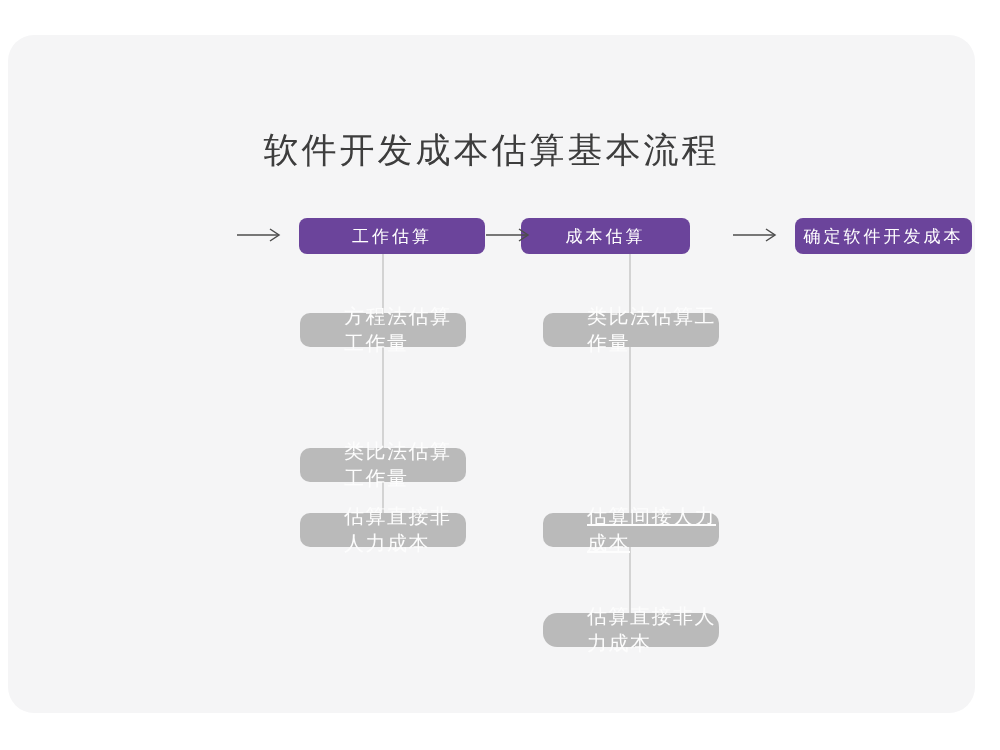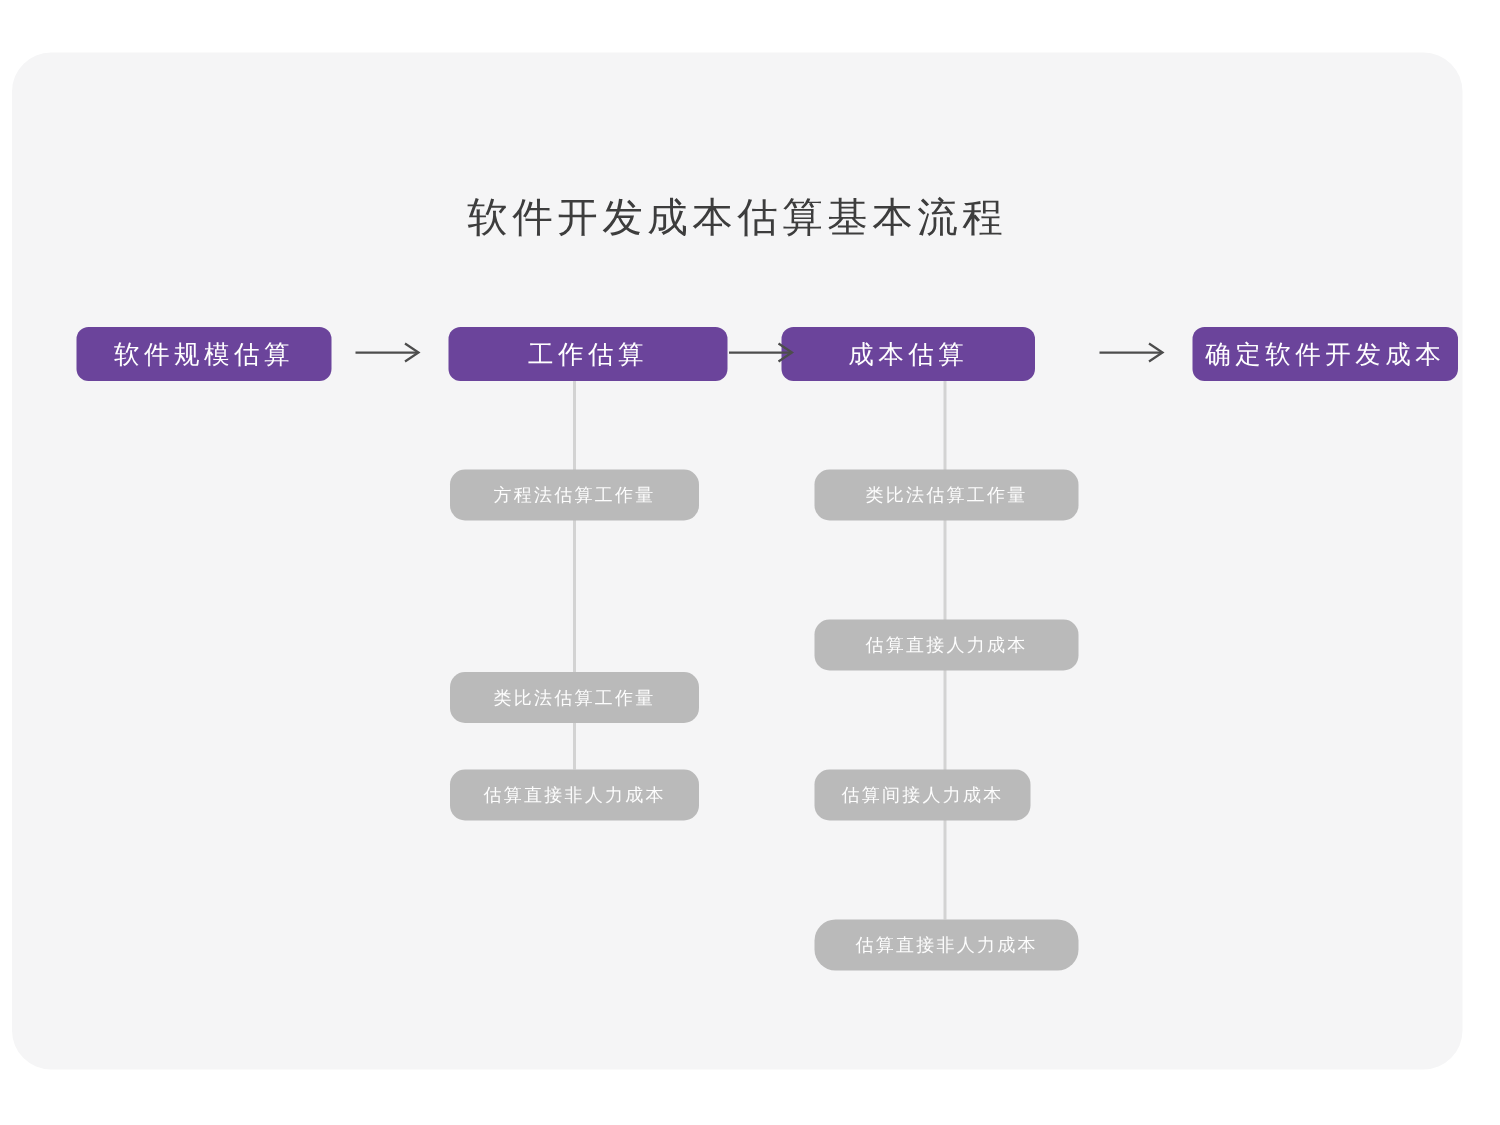--- a/index.html
+++ b/index.html
@@ -24,21 +24,21 @@
     background: var(--color-card-background, #f5f5f6);
     border-radius: 26px;
   }
   .diagram-title {
     position: absolute;
     left: 0;
     top: 92px;
     width: 100%;
     margin: 0;
     text-align: center;
-    font-size: 27px;
+    font-size: 35px;
     font-weight: 400;
     letter-spacing: 3px;
     color: var(--color-title-text, #3d3d3d);
   }
   .pbox {
     position: absolute;
     top: 183px;
     height: 36px;
     background: var(--color-primary, #6b449b);
     border-radius: 8px;
@@ -50,27 +50,28 @@
     justify-content: center;
     box-sizing: border-box;
     z-index: 3;
   }
   .gbox {
     position: absolute;
     height: 34px;
     background: var(--color-sub-box, #bababa);
     border-radius: 10px;
     color: var(--color-sub-box-text, #fdfdfd);
-    font-size: 12px;
+    font-size: 20px;
     letter-spacing: 1.5px;
     display: flex;
     align-items: center;
     justify-content: center;
     box-sizing: border-box;
     z-index: 2;
+    padding-left: 44px;
   }
   .connector {
     position: absolute;
     width: 2px;
     background: var(--color-connector, #d3d3d3);
     z-index: 1;
   }
   .arrow {
     position: absolute;
     top: 190px;
@@ -84,21 +85,20 @@
 <body>
 
 <div class="stage">
   <div class="card">
 
     <h1 class="diagram-title">软件开发成本估算基本流程</h1>
 
     <div class="connector" style="left:374px; top:219px; height:259px;"></div>
     <div class="connector" style="left:621px; top:219px; height:359px;"></div>
 
-    <div class="pbox" style="left:43px; width:170px;">软件规模估算</div>
 
     <div class="pbox" style="left:291px; width:186px;">工作估算</div>
 
     <div class="pbox" style="left:513px; width:169px;">成本估算</div>
 
     <div class="pbox" style="left:787px; width:177px;">确定软件开发成本</div>
 
     <div class="arrow" style="left:228px;">
       <svg width="46" height="20" viewBox="0 0 46 20">
         <line x1="1" y1="10" x2="42" y2="10" stroke="#4d4d4d" stroke-width="1.5"></line>
@@ -116,18 +116,17 @@
         <line x1="1" y1="10" x2="42" y2="10" stroke="#4d4d4d" stroke-width="1.5"></line>
         <path d="M34 4 L43 10 L34 16" fill="none" stroke="#4d4d4d" stroke-width="1.5"></path>
       </svg>
     </div>
 
     <div class="gbox" style="left:292px; top:278px; width:166px;">方程法估算工作量</div>
     <div class="gbox" style="left:292px; top:378px; width:166px;margin-top:35px;">类比法估算工作量</div>
     <div class="gbox" style="left:292px; top:478px; width:166px;">估算直接非人力成本</div>
 
     <div class="gbox" style="left:535px; top:278px; width:176px;">类比法估算工作量</div>
-    <div class="gbox" style="left:535px; top:378px; width:176px;">估算直接人力成本</div>
-    <div class="gbox" style="left:535px; top:478px; width:144px;">估算间接人力成本</div>
+    <div class="gbox" style="left:535px; top:478px; width:176px;text-decoration:underline;">估算间接人力成本</div>
     <div class="gbox" style="left:535px; top:578px; width:176px;border-radius:14px;">估算直接非人力成本</div>
 
   </div>
 </div>
 
 </body></html>

